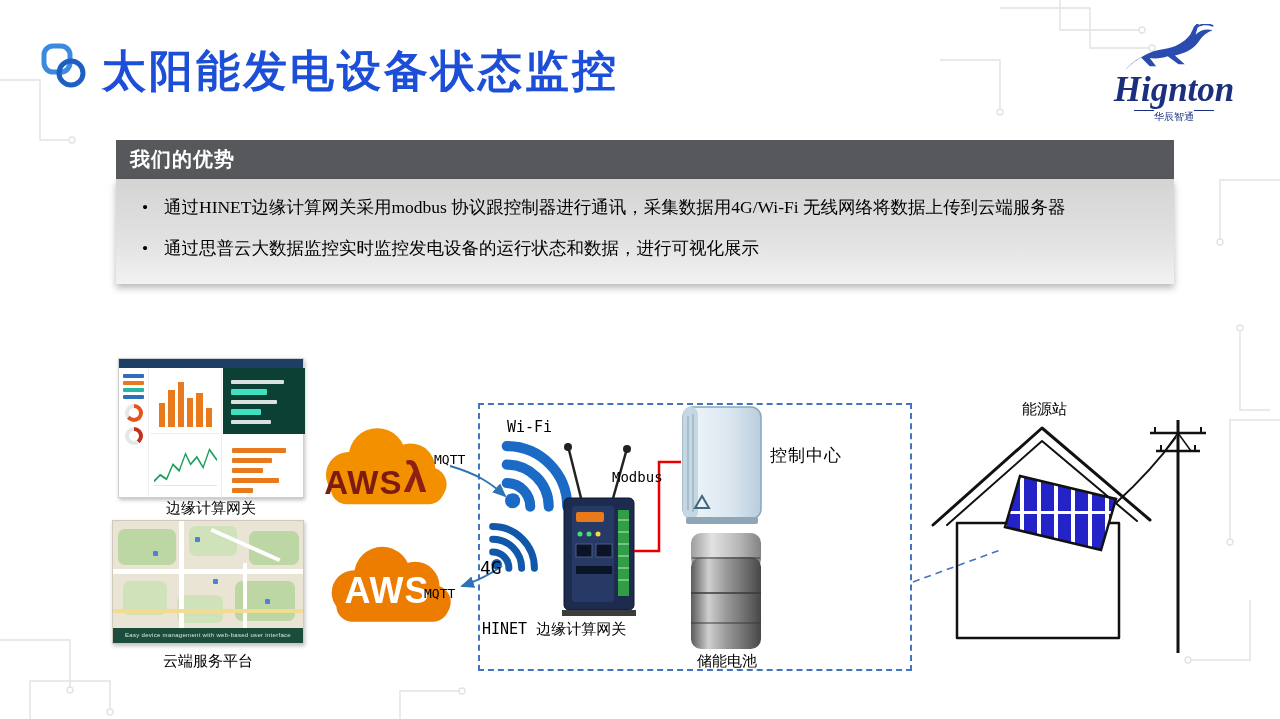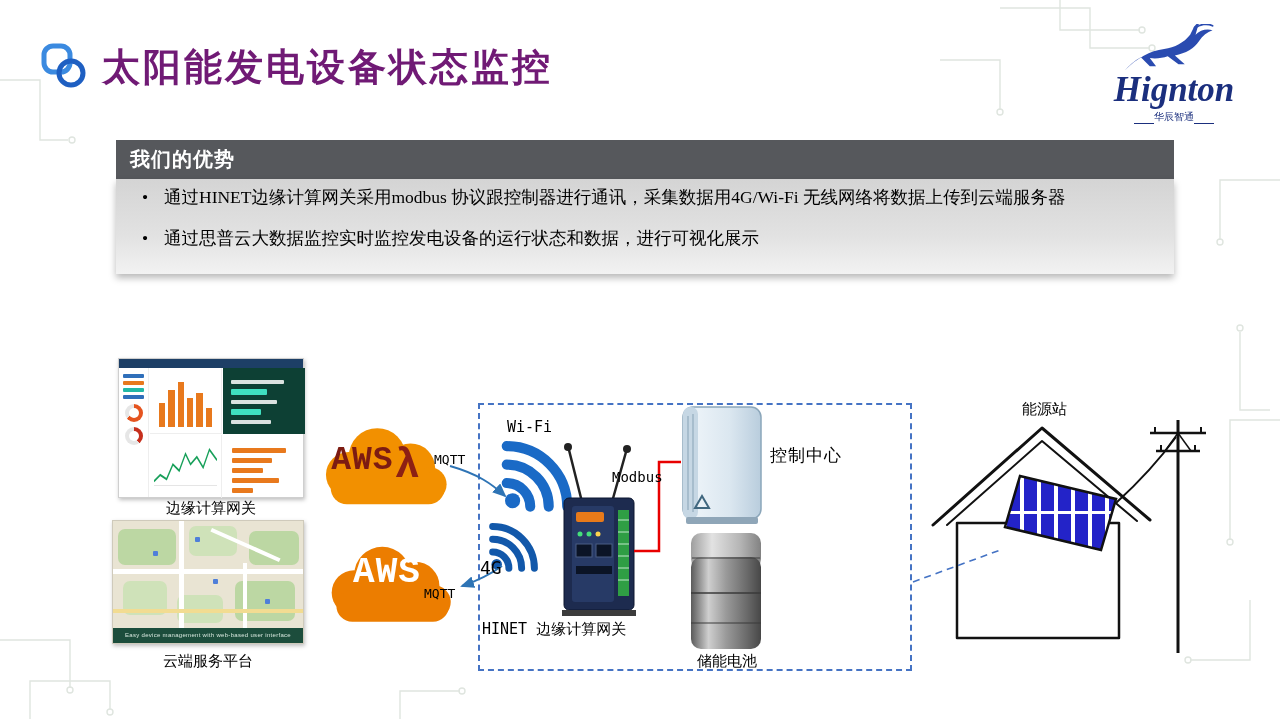--- a/index.html
+++ b/index.html
@@ -7,36 +7,36 @@
   body{position:relative;overflow:hidden;background:#ffffff;color:#000;
        font-family:"Liberation Serif",serif}
   .abs{position:absolute}
 
   
   .bg-circuit{left:0;top:0;z-index:0;pointer-events:none}
 
   
   .title-icon{left:40px;top:42px;z-index:2}
   .page-title{left:102px;top:42px;font-family:"Liberation Sans",sans-serif;
-              font-weight:bold;font-size:38px;letter-spacing:3px;color:#701a75;z-index:2}
+              font-weight:bold;font-size:44px;letter-spacing:3px;color:#1d4ed8;z-index:2}
   .brand{left:1096px;top:24px;width:156px;text-align:center;z-index:2}
   .brand svg{display:block;margin:0 auto}
   .brand-name{font-family:"Liberation Serif",serif;font-style:italic;font-weight:800;
               font-size:35px;color:#1b2f7e;line-height:1;margin-top:-4px}
-  .brand-sub{display:flex;align-items:flex-end;justify-content:center;
+  .brand-sub{display:flex;align-items:flex-start;justify-content:center;
              color:#1b2f7e;font-size:10px;margin-top:3px}
   .bline{width:20px;height:1px;background:#1b2f7e}
 
   
   .advantages{left:116px;top:140px;width:1058px;z-index:2}
   .adv-header{height:39px;background:#56585c;color:#fff;padding-left:14px;
               font-family:"Liberation Sans",sans-serif;font-weight:bold;
               font-size:20px;line-height:39px;letter-spacing:1px}
   .adv-body{background:linear-gradient(180deg,#d4d4d4 0%,#e2e2e2 60%,#f2f2f2 100%);
-            padding:2px 28px 20px 16px;box-shadow:0 4px 7px rgba(0,0,0,.28)}
+            padding:12px 28px 20px 16px;box-shadow:0 4px 7px rgba(0,0,0,.28)}
   .bullet{position:relative;font-size:17.5px;line-height:1.45;margin:4px 0 16px 0;padding-left:32px}
   .bullet:last-child{margin-bottom:2px}
   .bullet::before{content:"•";position:absolute;left:10px;top:0}
 
   
   .lbl{position:absolute;font-size:15px;color:#000;z-index:6;white-space:nowrap}
   .mono{font-family:"DejaVu Sans Mono",monospace}
   .center{text-align:center}
 
   
@@ -73,22 +73,22 @@
   .road{position:absolute;background:#fff}
   .roady{position:absolute;background:#f2dc92}
   .mdot{position:absolute;width:5px;height:5px;background:#4f7fd9;border-radius:1px}
   .map-caption{position:absolute;left:0;right:0;bottom:0;height:15px;background:#1c4d3c;
                color:#d8e8df;font-size:6px;line-height:15px;text-align:center;
                font-family:"Liberation Sans",sans-serif;letter-spacing:.3px}
 
   
   .cloud1{left:306px;top:420px;z-index:3}
   .cloud2{left:312px;top:540px;z-index:3}
-  .cloud-txt{position:absolute;display:flex;align-items:flex-start;justify-content:center;
-             font-family:Liberation Mono, monospace;font-weight:800;z-index:4}
+  .cloud-txt{position:absolute;display:flex;align-items:flex-end;justify-content:center;
+             font-family:Liberation Sans, sans-serif;font-weight:800;z-index:4}
   .aws1{left:306px;top:442px;width:140px;height:60px;font-size:33px;color:#7c1b12;letter-spacing:1px}
   .aws1 .lam{font-size:42px;color:#8c2014;margin-left:1px;font-weight:700}
   .aws2{left:312px;top:552px;width:150px;height:60px;font-size:36px;color:#fff;letter-spacing:1px}
 
   
   .dash-box{left:478px;top:403px;width:434px;height:268px;border:2px dashed #4573c4;z-index:1}
 
   
   .wifi-big{left:500px;top:431px;z-index:3}
   .wifi-small{left:488px;top:516px;z-index:3}

